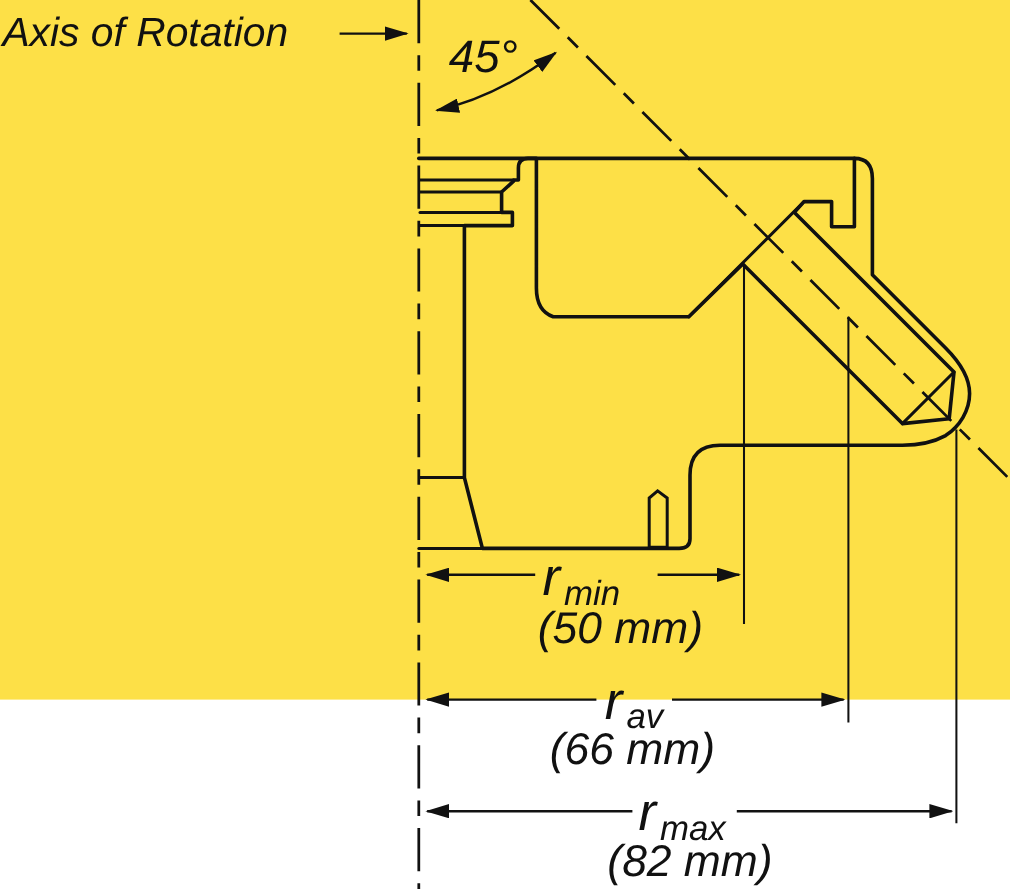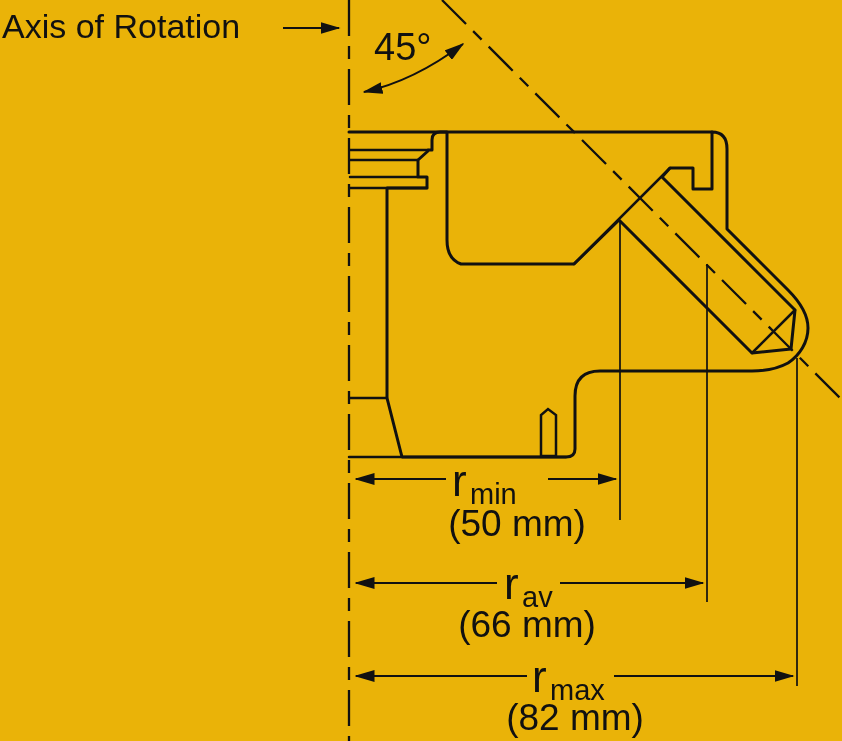--- a/index.html
+++ b/index.html
@@ -7,22 +7,23 @@
     padding: 0;
     background: #ffffff;
     width: 842px;
     height: 741px;
     overflow: hidden;
     font-family: "Liberation Sans", sans-serif;
   }
   #stage {
     position: relative;
     width: 842px;
-    height: 741px;
-    background: #eab308;
+    height: 583px;
+    background: #fde047;
+    font-style: italic;
   }
   svg { display: block; }
   text {
     font-family: "Liberation Sans", sans-serif;
     fill: #111111;
   }
   .label-main   { font-size: 34px; }
   .label-angle  { font-size: 38px; }
   .dim-base     { font-size: 44px; }
   .dim-sub      { font-size: 29px; }

